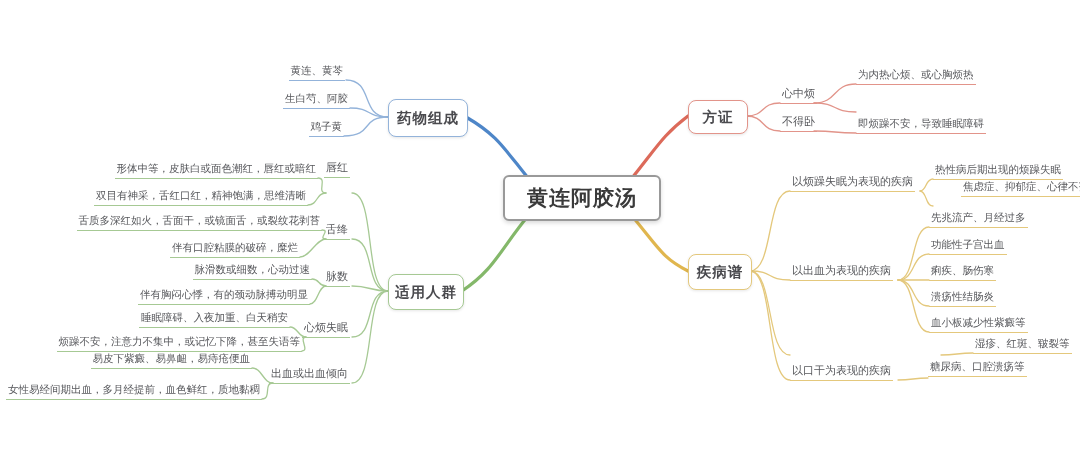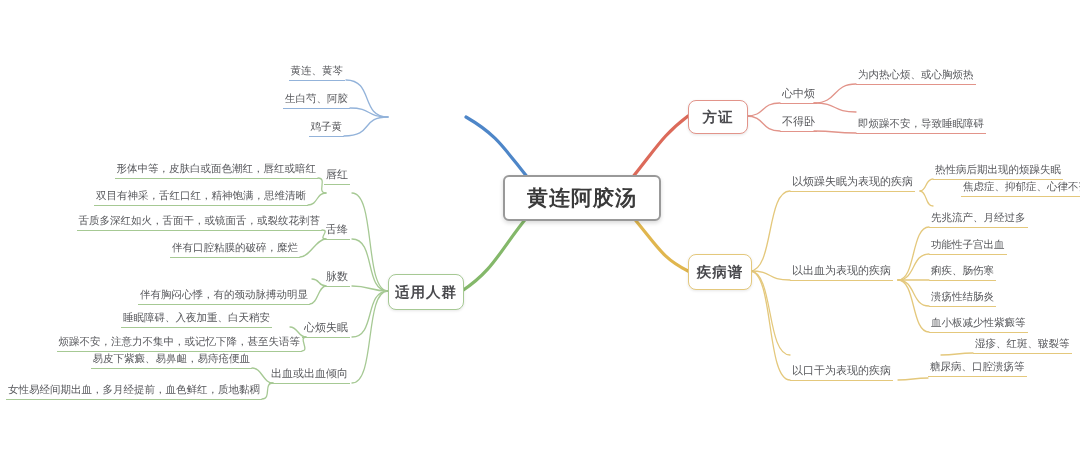--- a/index.html
+++ b/index.html
@@ -98,20 +98,21 @@
     <path class="thin-wire wire-green-s" d="M 326 286 C 318 286, 320 279, 312 279"></path>
     <path class="thin-wire wire-green-s" d="M 326 286 C 318 286, 318 304, 310 304"></path>
     <path class="thin-wire wire-green-s" d="M 306 337 C 298 337, 298 327, 290 327"></path>
     <path class="thin-wire wire-green-s" d="M 306 337 C 298 337, 310 351, 302 351"></path>
     <path class="thin-wire wire-green-s" d="M 273 383 C 263 383, 262 368, 252 368"></path>
     <path class="thin-wire wire-green-s" d="M 273 383 C 263 383, 272 399, 262 399"></path>
   </svg>
 
   <div class="center-topic">黄连阿胶汤</div>
 
+  <div class="topic-box box-blue" style="left:388px;top:99px;width:78px;height:36px;">药物组成</div>
   <div class="leaf ra u-blue" style="right:735px;top:64px;">黄连、黄芩</div>
   <div class="leaf ra u-blue" style="right:730px;top:92px;">生白芍、阿胶</div>
   <div class="leaf ra u-blue" style="right:736px;top:120px;">鸡子黄</div>
 
   <div class="topic-box box-red" style="left:688px;top:100px;width:58px;height:32px;">方证</div>
   <div class="sublabel u-red" style="left:780px;top:87px;">心中烦</div>
   <div class="leaf u-red" style="left:856px;top:68px;">为内热心烦、或心胸烦热</div>
   <div class="sublabel u-red" style="left:780px;top:115px;">不得卧</div>
   <div class="leaf u-red" style="left:856px;top:117px;">即烦躁不安，导致睡眠障碍</div>
 
@@ -124,32 +125,33 @@
   <div class="leaf u-yellow" style="left:929px;top:238px;">功能性子宫出血</div>
   <div class="leaf u-yellow" style="left:929px;top:264px;">痢疾、肠伤寒</div>
   <div class="leaf u-yellow" style="left:929px;top:290px;">溃疡性结肠炎</div>
   <div class="leaf u-yellow" style="left:929px;top:316px;">血小板减少性紫癜等</div>
   <div class="leaf u-yellow" style="left:973px;top:337px;">湿疹、红斑、皲裂等</div>
   <div class="sublabel u-yellow" style="left:790px;top:364px;">以口干为表现的疾病</div>
   <div class="leaf u-yellow" style="left:928px;top:360px;text-align:center;">糖尿病、口腔溃疡等</div>
 
   <div class="topic-box box-green" style="left:388px;top:274px;width:74px;height:34px;">适用人群</div>
 
-  <div class="sublabel ra u-green" style="right:730px;top:168px;text-align:right;">唇红</div>
+  <div class="sublabel ra u-green" style="right:730px;top:161px;text-align:right;">唇红</div>
   <div class="leaf ra u-green" style="right:762px;top:162px;">形体中等，皮肤白或面色潮红，唇红或暗红</div>
   <div class="leaf ra u-green" style="right:772px;top:189px;">双目有神采，舌红口红，精神饱满，思维清晰</div>
 
   <div class="sublabel ra u-green" style="right:730px;top:223px;">舌绛</div>
   <div class="leaf ra u-green" style="right:758px;top:214px;">舌质多深红如火，舌面干，或镜面舌，或裂纹花剥苔</div>
   <div class="leaf ra u-green" style="right:780px;top:241px;">伴有口腔粘膜的破碎，糜烂</div>
 
   <div class="sublabel ra u-green" style="right:730px;top:270px;">脉数</div>
+  <div class="leaf ra u-green" style="right:768px;top:263px;">脉滑数或细数，心动过速</div>
   <div class="leaf ra u-green" style="right:770px;top:288px;">伴有胸闷心悸，有的颈动脉搏动明显</div>
 
   <div class="sublabel ra u-green" style="right:730px;top:321px;">心烦失眠</div>
-  <div class="leaf ra u-green" style="right:808px;top:311px;margin-left:12px;">睡眠障碍、入夜加重、白天稍安</div>
+  <div class="leaf ra u-green" style="right:790px;top:311px;margin-left:12px;">睡眠障碍、入夜加重、白天稍安</div>
   <div class="leaf ra u-green" style="right:778px;top:335px;">烦躁不安，注意力不集中，或记忆下降，甚至失语等</div>
 
   <div class="sublabel ra u-green" style="right:730px;top:367px;">出血或出血倾向</div>
   <div class="leaf ra u-green" style="right:828px;top:352px;">易皮下紫癜、易鼻衄，易痔疮便血</div>
   <div class="leaf ra u-green" style="right:818px;top:383px;">女性易经间期出血，多月经提前，血色鲜红，质地黏稠</div>
 
 </div>
 
 </body></html>

